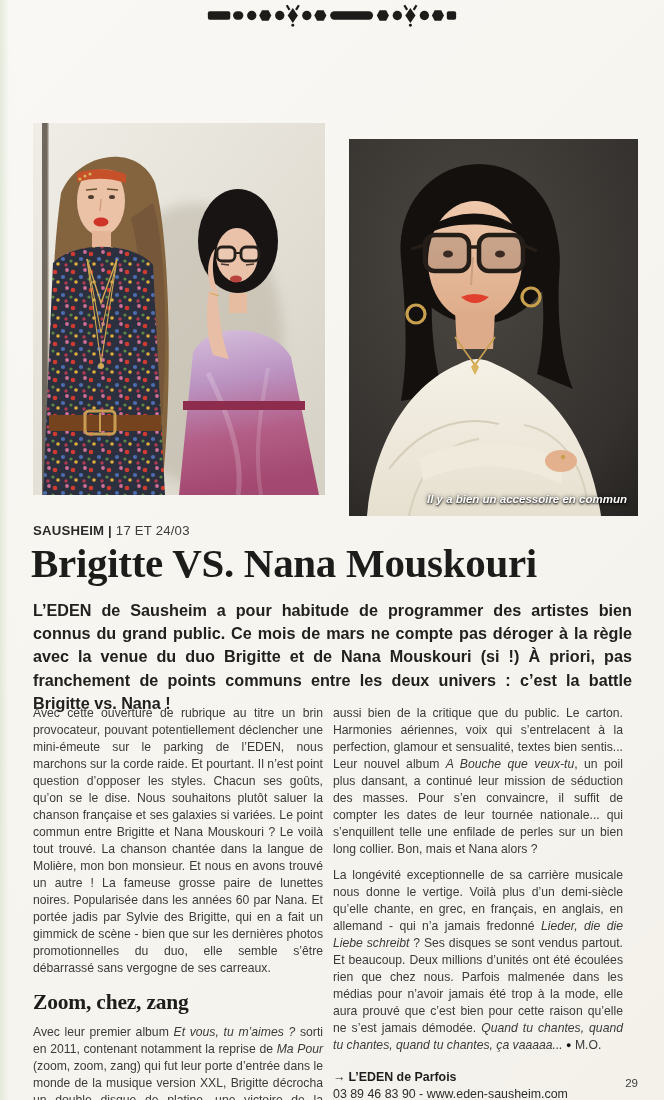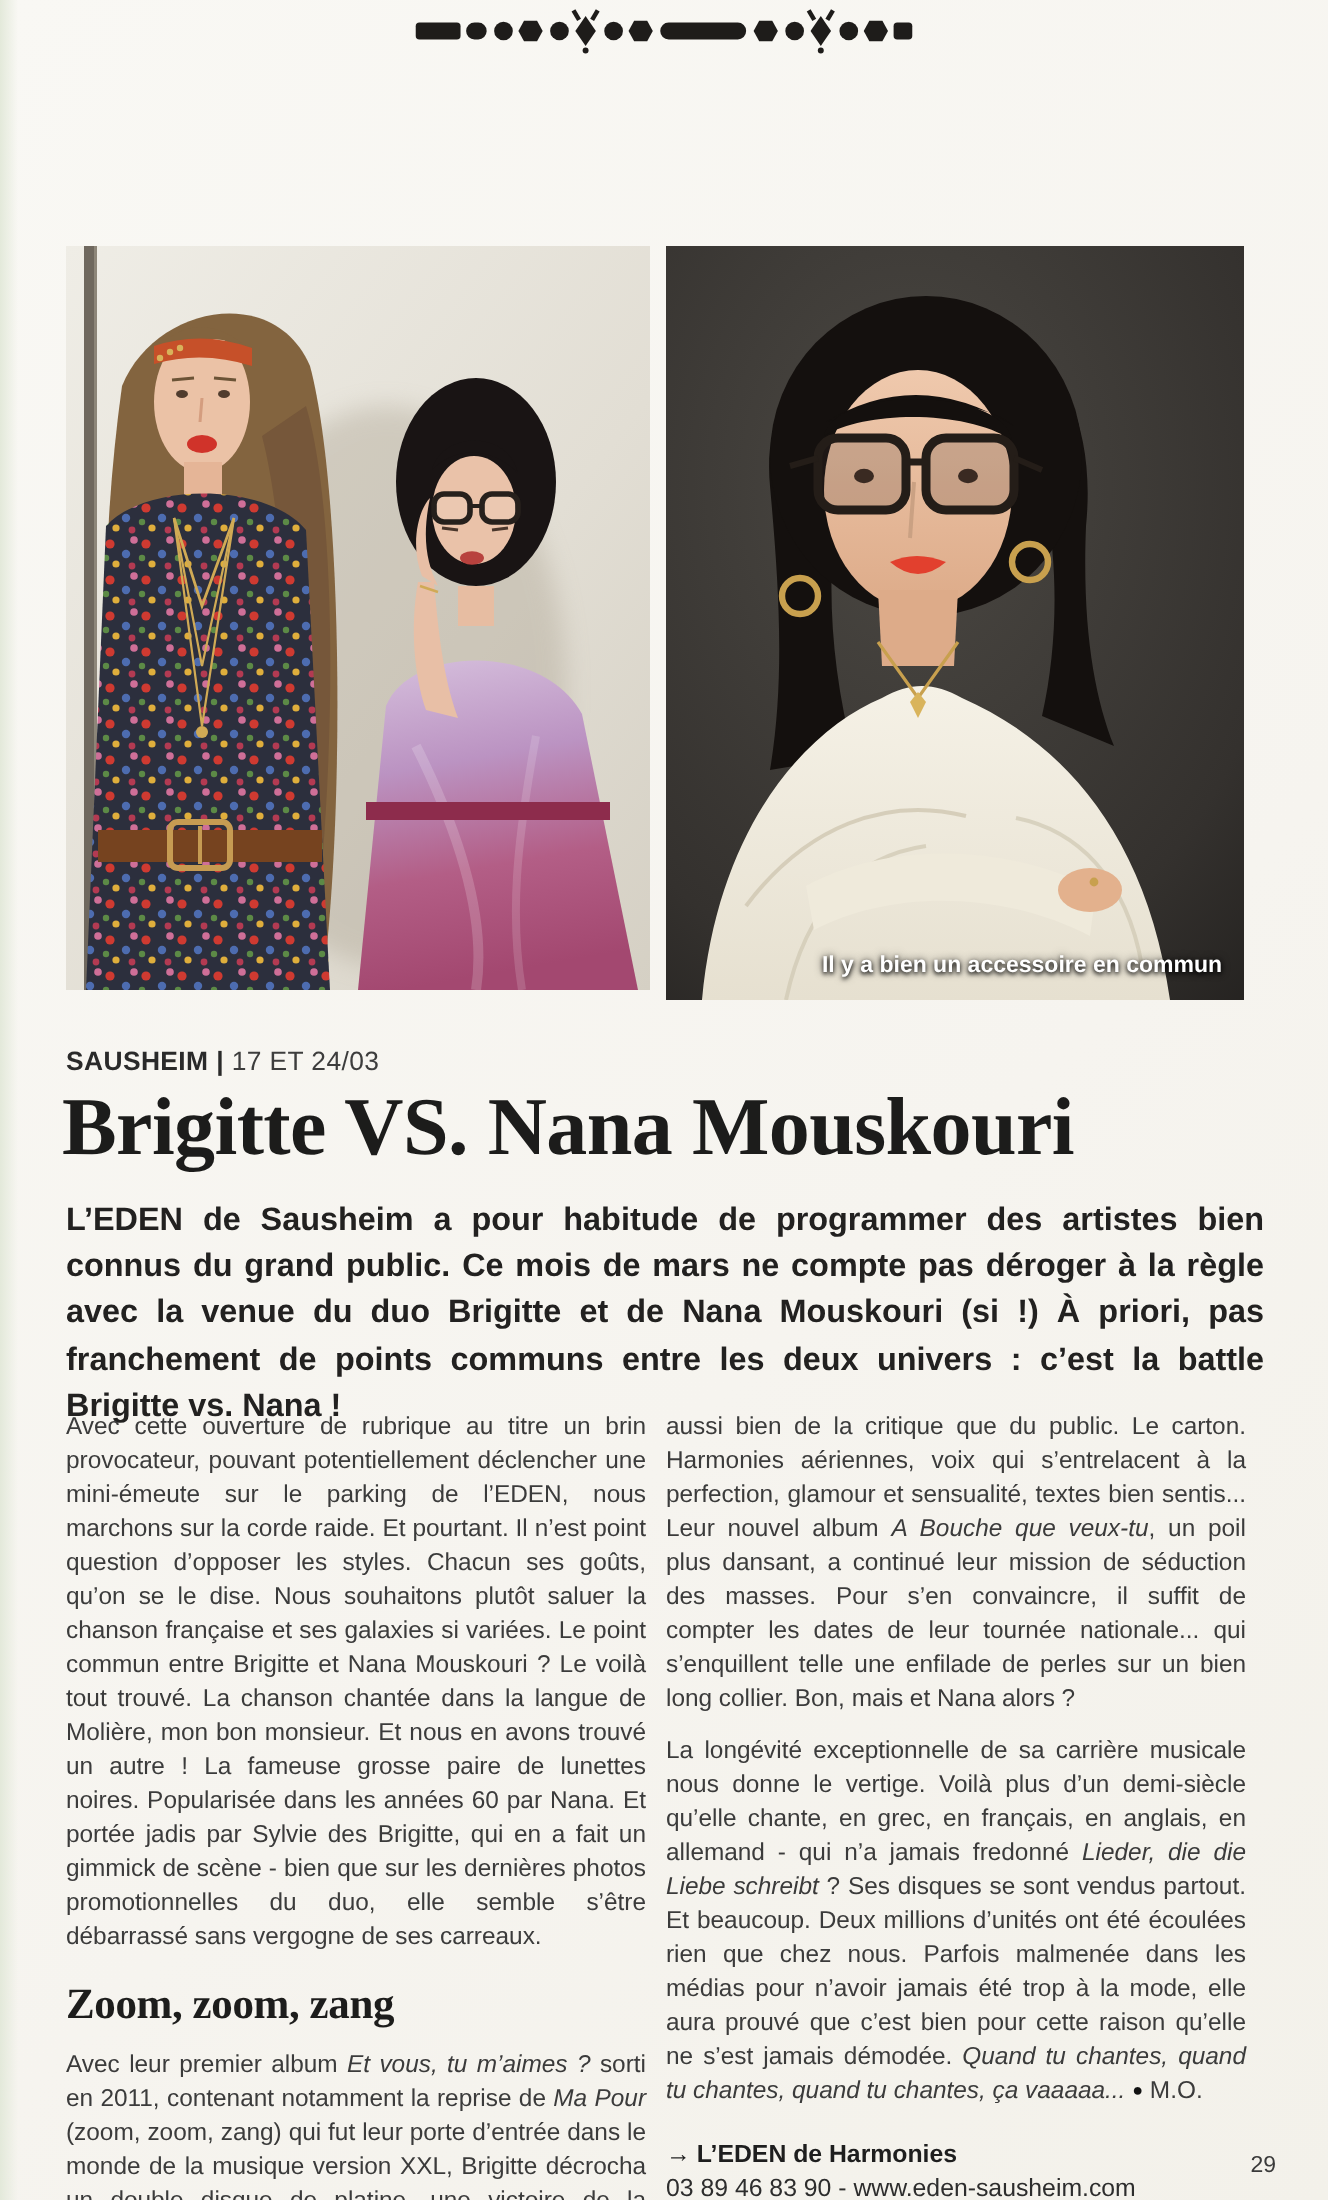--- a/index.html
+++ b/index.html
@@ -177,21 +177,21 @@
         <path d="M188,141 L196,142" stroke="#4a362b" stroke-width="1.4" fill="none"></path>
         <path d="M213,142 L221,141" stroke="#4a362b" stroke-width="1.4" fill="none"></path>
         <ellipse cx="203" cy="156" rx="6" ry="3.4" fill="#b8423e"></ellipse>
         <path d="M178,165 C172,150 176,132 182,126 C178,145 180,158 186,170 Z" fill="#e8bfa6"></path>
         <path d="M176,168 C172,190 174,215 180,232 L196,236 C188,214 186,190 184,168 Z" fill="#e8bfa6"></path>
         <path d="M177,170 L186,173" stroke="#d0aa55" stroke-width="1.2" fill="none"></path>
       </g>
     </svg>
   </figure>
 
-  <figure class="photo photo-right" style="margin:0;">
+  <figure class="photo photo-right" style="margin:16px;font-style:italic;">
     <svg viewBox="0 0 289 377" preserveAspectRatio="none">
       <defs>
         <radialGradient id="bgG" cx=".42" cy=".32" r=".95">
           <stop offset="0" stop-color="#4b4843"></stop>
             <stop offset=".7" stop-color="#34312e"></stop>
             <stop offset="1" stop-color="#22201e"></stop>
         </radialGradient>
         <linearGradient id="skinG" x1="0" y1="0" x2="0" y2="1">
           <stop offset="0" stop-color="#efc9ad"></stop>
             <stop offset="1" stop-color="#ddab89"></stop>
@@ -247,33 +247,33 @@
     <b>SAUSHEIM</b>
     <b>|</b>
     <span class="dates">17 ET 24/03</span>
   </div>
 
   <h2 class="headline">Brigitte VS. Nana Mouskouri</h2>
   <p class="intro">L’EDEN de Sausheim a pour habitude de programmer des artistes bien connus du grand public. Ce mois de mars ne compte pas déroger à la règle avec la venue du duo Brigitte et de Nana Mouskouri (si !) À priori, pas franchement de points communs entre les deux univers : c’est la battle Brigitte vs. Nana !</p>
 
   <div class="col col-left">
     <p>Avec cette ouverture de rubrique au titre un brin provocateur, pouvant potentiellement déclencher une mini-émeute sur le parking de l’EDEN, nous marchons sur la corde raide. Et pourtant. Il n’est point question d’opposer les styles. Chacun ses goûts, qu’on se le dise. Nous souhaitons plutôt saluer la chanson française et ses galaxies si variées. Le point commun entre Brigitte et Nana Mouskouri ? Le voilà tout trouvé. La chanson chantée dans la langue de Molière, mon bon monsieur. Et nous en avons trouvé un autre ! La fameuse grosse paire de lunettes noires. Popularisée dans les années 60 par Nana. Et portée jadis par Sylvie des Brigitte, qui en a fait un gimmick de scène - bien que sur les dernières photos promotionnelles du duo, elle semble s’être débarrassé sans vergogne de ses carreaux.</p>
-    <h3 class="subheading">Zoom, zoom, zang</h3>
+    <h3 class="subheading">Zoom, chez, zang</h3>
     <p><span>Avec leur premier album </span><span class="it">Et vous, tu m’aimes ?</span><span> sorti en 2011, contenant notamment la reprise de </span><span class="it">Ma Pour</span><span> (zoom, zoom, zang) qui fut leur porte d’entrée dans le monde de la musique version XXL, Brigitte décrocha un double disque de platine, une victoire de la musique et quantité d’avis élogieux provenant</span></p>
   </div>
 
   <div class="col col-right">
     <p><span>aussi bien de la critique que du public. Le carton. Harmonies aériennes, voix qui s’entrelacent à la perfection, glamour et sensualité, textes bien sentis... Leur nouvel album </span><span class="it">A Bouche que veux-tu</span><span>, un poil plus dansant, a continué leur mission de séduction des masses. Pour s’en convaincre, il suffit de compter les dates de leur tournée nationale... qui s’enquillent telle une enfilade de perles sur un bien long collier. Bon, mais et Nana alors ?</span></p>
     <p><span><span>La longévité exceptionnelle de sa carrière musicale nous donne le vertige. Voilà plus d’un demi-siècle qu’elle chante, en grec, en français, en anglais, en allemand - qui n’a jamais fredonné </span><span class="it">Lieder, die die Liebe schreibt</span><span> ? Ses disques se sont vendus partout. Et beaucoup. Deux millions d’unités ont été écoulées rien que chez nous. Parfois malmenée dans les médias pour n’avoir jamais été trop à la mode, elle aura prouvé que c’est bien pour cette raison qu’elle ne s’est jamais démodée. </span><span class="it">Quand tu chantes, quand tu chantes, quand tu chantes, ça vaaaaa...</span></span>
       <span class="endmark">●</span>
       <span class="initials">M.O.</span>
     </p>
     <div class="info">
       <div class="venue-line">
-        <span class="arrow">→</span><span>L’EDEN de Harmonies</span>
+        <span class="arrow">→</span><span>L’EDEN de Parfois</span>
       </div>
       <div>03 89 46 83 90 - www.eden-sausheim.com</div>
 
     </div>
   </div>
 
   <div class="page-number">29</div>
 </div>
 
 </body></html>

